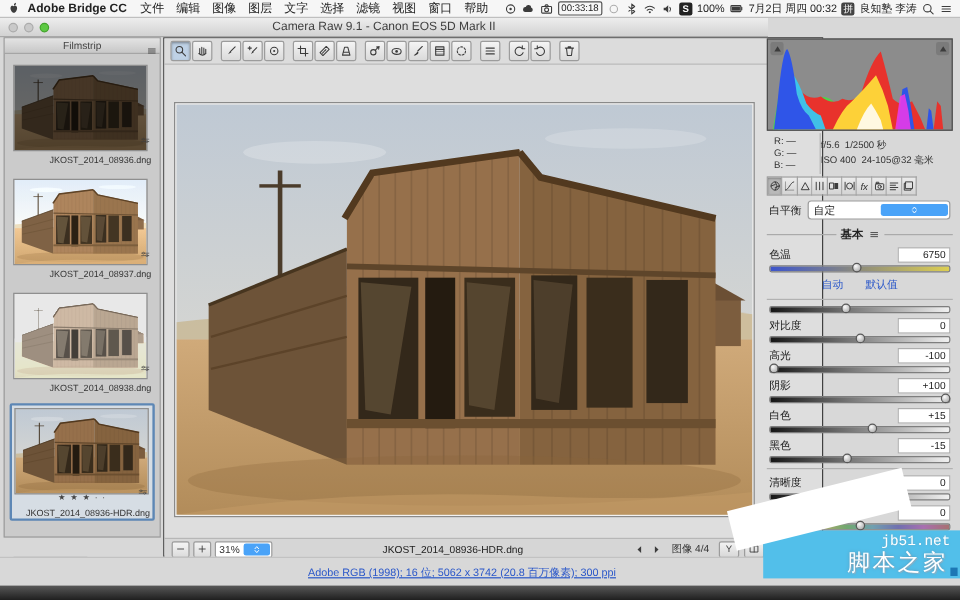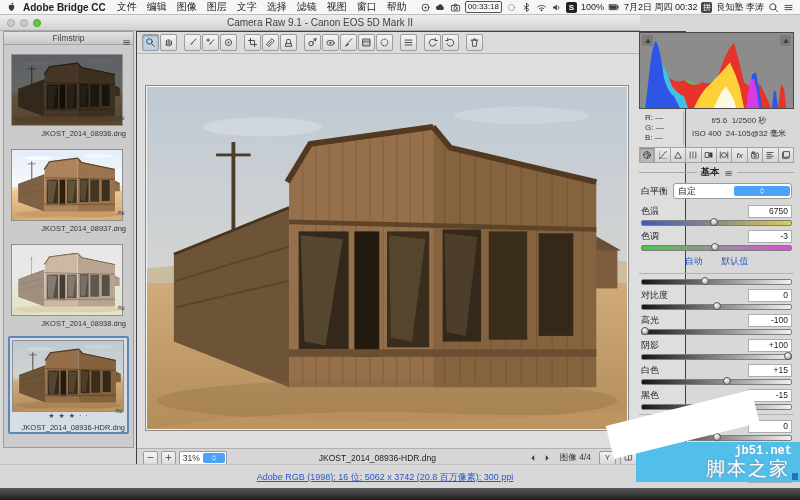--- a/index.html
+++ b/index.html
@@ -96,22 +96,22 @@
   #rightcol{position:absolute;left:637px;top:31px;width:160px;height:433px;font-size:9.5px}
   #hist{position:absolute;left:2px;top:1px;width:155px;height:77px;background:#8c8c8c;
     border:1px solid #4a4a4a;box-sizing:border-box}
   #hist svg.hg{width:100%;height:100%;display:block}
   .clipbtn{position:absolute;top:2px;width:11px;height:11px;background:rgba(0,0,0,.12);
     border-radius:2px;display:flex;align-items:center;justify-content:center;cursor:pointer}
   .clipbtn .ic{width:8px;height:8px}
   #clip-l{left:2px} #clip-r{right:2px}
   #histinfo{position:absolute;left:2px;top:80px;width:155px;height:34px;display:flex;font-size:8px;color:#333}
   #rgbcol{width:38px;border-right:1px solid #b5b5b5;padding:2px 0 0 6px;line-height:10px}
-  #expcol{flex:1;text-align:center;line-height:13px;padding-top:3px}
-  #tabs{position:absolute;left:2px;top:116px;width:155px;display:flex}
+  #expcol{flex:1;text-align:left;line-height:13px;padding-top:3px}
+  #tabs{position:absolute;left:2px;top:116px;width:125px;display:flex}
   .tab{flex:1;height:14px;border:1px solid #a2a2a2;border-left:none;background:linear-gradient(#ececec,#d4d4d4);
     display:flex;align-items:center;justify-content:center;cursor:pointer;font-size:8px;font-style:italic;color:#333}
   .tab:first-child{border-left:1px solid #a2a2a2}
   .tab.sel{background:#b9b9b9;box-shadow:inset 0 1px 2px rgba(0,0,0,.3)}
   .tab .ic{width:10px;height:10px}
   #basic{position:absolute;left:2px;top:133px;width:155px}
   #ptitle{display:flex;align-items:center;gap:4px;margin:2px 0 4px}
   #ptitle:before,#ptitle:after{content:"";flex:1;border-top:1px solid #aaa}
   #ptitle b{font-size:9.5px;color:#222;font-weight:bold}
   #ptitle .ic{width:9px;height:9px}
@@ -132,21 +132,21 @@
   .g-gray{background:linear-gradient(90deg,#161616,#f1f1f1)}
   .g-rainbow{background:linear-gradient(90deg,#988c8c,#b07070,#b0a86e,#70a870,#70a0b0,#7070b0,#a870b0,#a87070)}
   #linksrow{text-align:center;font-size:9px;margin:1px 0 5px}
   #linksrow span{color:#2a57c9;margin:0 8px;cursor:pointer}
   .pdiv{border-top:1px solid #b2b2b2;margin:4px 0 5px}
   
   #wm{position:absolute;right:0;top:429px;width:172px;height:54px;z-index:70;pointer-events:none}
   .wm-band{position:absolute;right:0;top:13px;width:164px;height:40px;background:#52bfea}
   .wm-white{position:absolute;left:-14px;top:-4px;width:150px;height:34px;background:#fff;
     transform:rotate(-14deg);transform-origin:left bottom}
-  .wm-site{position:absolute;right:8px;top:15px;font-size:12px;font-weight:bold;color:#fff;
+  .wm-site{position:absolute;right:8px;top:15px;font-size:12px;font-weight:normal;color:#fff;
     font-family:"Liberation Mono",monospace;text-shadow:0 0 2px #6fa8c4}
   .wm-name{position:absolute;right:10px;top:27px;font-size:19px;font-weight:normal;color:#fff;
     letter-spacing:2px;text-shadow:0 0 3px #5c93b2,1px 1px 0 #8fb8cc}
   .wm-caret{position:absolute;right:2px;top:44px;width:6px;height:7px;background:#1d77b4}
   
   #desk{position:absolute;left:0;top:488px;width:800px;height:12px;
     background:linear-gradient(#585858,#1f1f1f)}
 </style>
 </head>
 <body>
@@ -615,54 +615,45 @@
         </svg>
       </span>
       <span class="tab">
         <svg class="ic" viewBox="0 0 16 16" style="width:10px;height:10px">
           <rect x="4.5" y="2.5" width="9" height="9"></rect>
           <path d="M4.5 4.5 H2.5 V13.5 H11.5 V11.5"></path>
         </svg>
       </span>
     </div>
   <div id="basic">
-    <div id="ptitle">
-      <b>基本</b>
-      <span id="ptitle-menu"><svg class="ic" viewBox="0 0 16 16" style="width:9px;height:9px">
-            <path d="M3 5 h10 M3 8 h10 M3 11 h10"></path>
-          </svg></span>
-    </div>
     <div id="wbrow">
       <span class="slabel">白平衡</span>
       <span id="wb-select">
         <span>自定</span>
         <span class="stepper" id="wb-stepper">
             <svg class="ic" viewBox="0 0 16 16" style="width:8px;height:8px">
               <path d="M5 6.5 L8 3 L11 6.5 M5 9.5 L8 13 L11 9.5"></path>
             </svg>
           </span>
       </span>
     </div>
+    <div id="ptitle">
+      <b>基本</b>
+      <span id="ptitle-menu"><svg class="ic" viewBox="0 0 16 16" style="width:9px;height:9px">
+            <path d="M3 5 h10 M3 8 h10 M3 11 h10"></path>
+          </svg></span>
+    </div>
     <div id="g1">
         <div class="srow">
     <div class="shead">
       <span class="slabel">色温</span>
       <span class="sval">6750</span>
     </div>
     <div class="strack g-temp">
       <span class="sthumb" style="left:calc(48% - 4px)"></span>
-    </div>
-  </div>
-        <div class="srow">
-    <div class="shead">
-      <span class="slabel">色调</span>
-      <span class="sval">-3</span>
-    </div>
-    <div class="strack g-tint">
-      <span class="sthumb" style="left:calc(49% - 4px)"></span>
     </div>
   </div>
       </div>
     <div id="linksrow">
       <span>自动</span>
       <span>默认值</span>
     </div>
     <div class="pdiv"></div>
     <div id="g2">
         <div class="srow">

